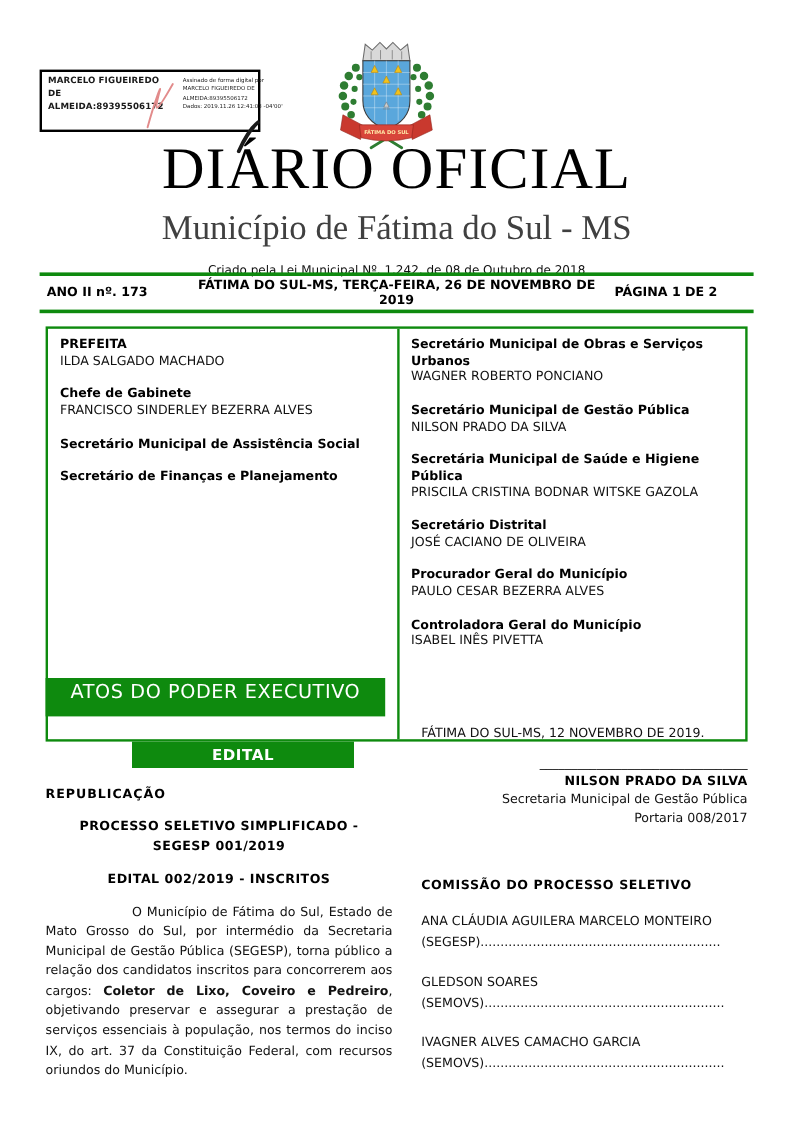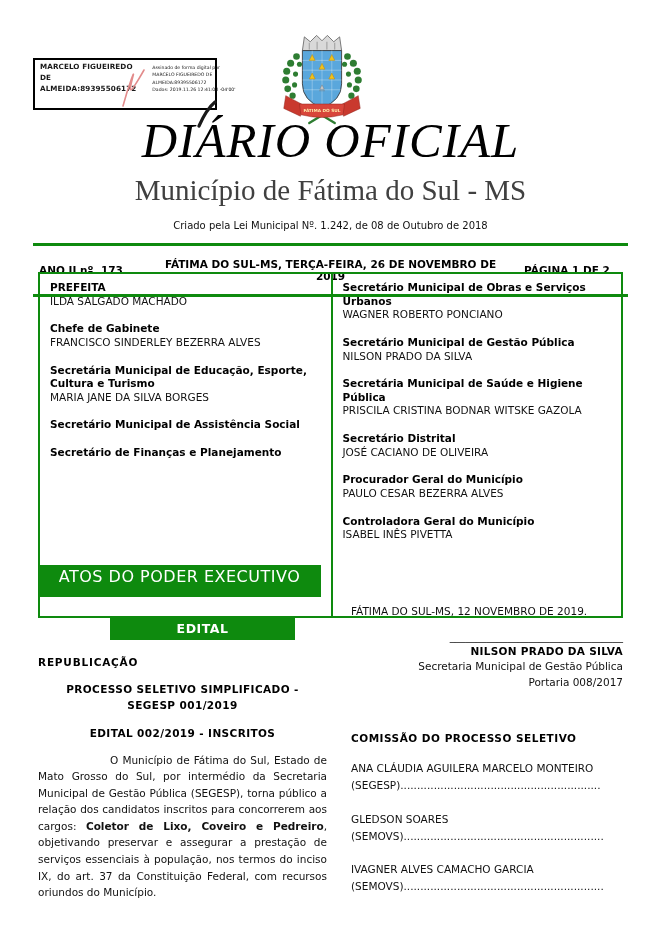--- a/index.html
+++ b/index.html
@@ -17,34 +17,34 @@
   .stamp-name { width:100px; font-size:7.2px; line-height:1.5; font-weight:600; letter-spacing:0.1px; }
   .stamp-details { width:76px; font-size:4.6px; line-height:1.6; white-space:nowrap; padding-top:2px; }
   .stamp-flourish { position:absolute; left:84px; top:0px; }
   .pen-mark { position:absolute; left:196px; top:100px; }
   
   .coat { position:absolute; left:273px; top:30px; width:98px; height:98px; }
   
   .masthead { position:absolute; top:114px; left:0; width:661px; text-align:center; }
   .m-title {
     font-family:"Liberation Serif","DejaVu Serif",serif; font-size:49px; line-height:1.12;
-    letter-spacing:1px; color:#000;font-style:italic;
+    letter-spacing:1px; color:#000;
   }
   .m-sub { font-family:"Liberation Serif","DejaVu Serif",serif; font-size:29px; margin-top:5px; color:#404040; }
   .m-note { font-size:10px; margin-top:13px; color:#111; }
   
   .header-bar {
-    position:absolute; top:243px; left:33px; width:595px;
+    position:absolute; top:227px; left:33px; width:595px;
     border-top:3px solid var(--green); border-bottom:3px solid var(--green);
     display:flex; align-items:center; justify-content:space-between;
-    padding:12px 6px; font-size:10.5px; font-weight:bold; color:#000;
+    padding:2px 6px; font-size:10.5px; font-weight:bold; color:#000;
   }
   .header-bar .hb-center { flex:1; text-align:center; }
   .header-bar .hb-left { width:110px; text-align:left; }
-  .header-bar .hb-right { width:110px; text-align:center; }
+  .header-bar .hb-right { width:110px; text-align:left; }
   
   .officials {
     position:absolute; top:272px; left:38px; width:585px; height:346px;
     border:2px solid var(--green); display:flex; overflow:hidden;
   }
   .off-col { width:50%; padding:7px 10px 0 10px; }
   .off-col.right { border-left:2px solid var(--green); }
   .entry { margin-bottom:14px; }
   .entry-title { font-size:10.5px; font-weight:bold; line-height:1.3; color:#000; }
   .entry-name { font-size:10.5px; line-height:1.3; color:#111; }
@@ -160,24 +160,20 @@
     <div class="off-col">
       <div class="entry">
         <div class="entry-title">PREFEITA</div>
         <div class="entry-name">ILDA SALGADO MACHADO</div>
       </div>
       <div class="entry">
         <div class="entry-title">Chefe de Gabinete</div>
         <div class="entry-name">FRANCISCO SINDERLEY BEZERRA ALVES</div>
       </div>
       <div class="entry">
-        <div class="entry-title">Secretária Municipal de Educação, Esporte, Cultura e Turismo</div>
-        <div class="entry-name">MARIA JANE DA SILVA BORGES</div>
-      </div>
-      <div class="entry">
         <div class="entry-title">Secretário Municipal de Assistência Social</div>
       </div>
       <div class="entry">
         <div class="entry-title">Secretário de Finanças e Planejamento</div>
       </div>
     </div>
     <div class="off-col right">
       <div class="entry">
         <div class="entry-title">Secretário Municipal de Obras e Serviços Urbanos</div>
         <div class="entry-name">WAGNER ROBERTO PONCIANO</div>

